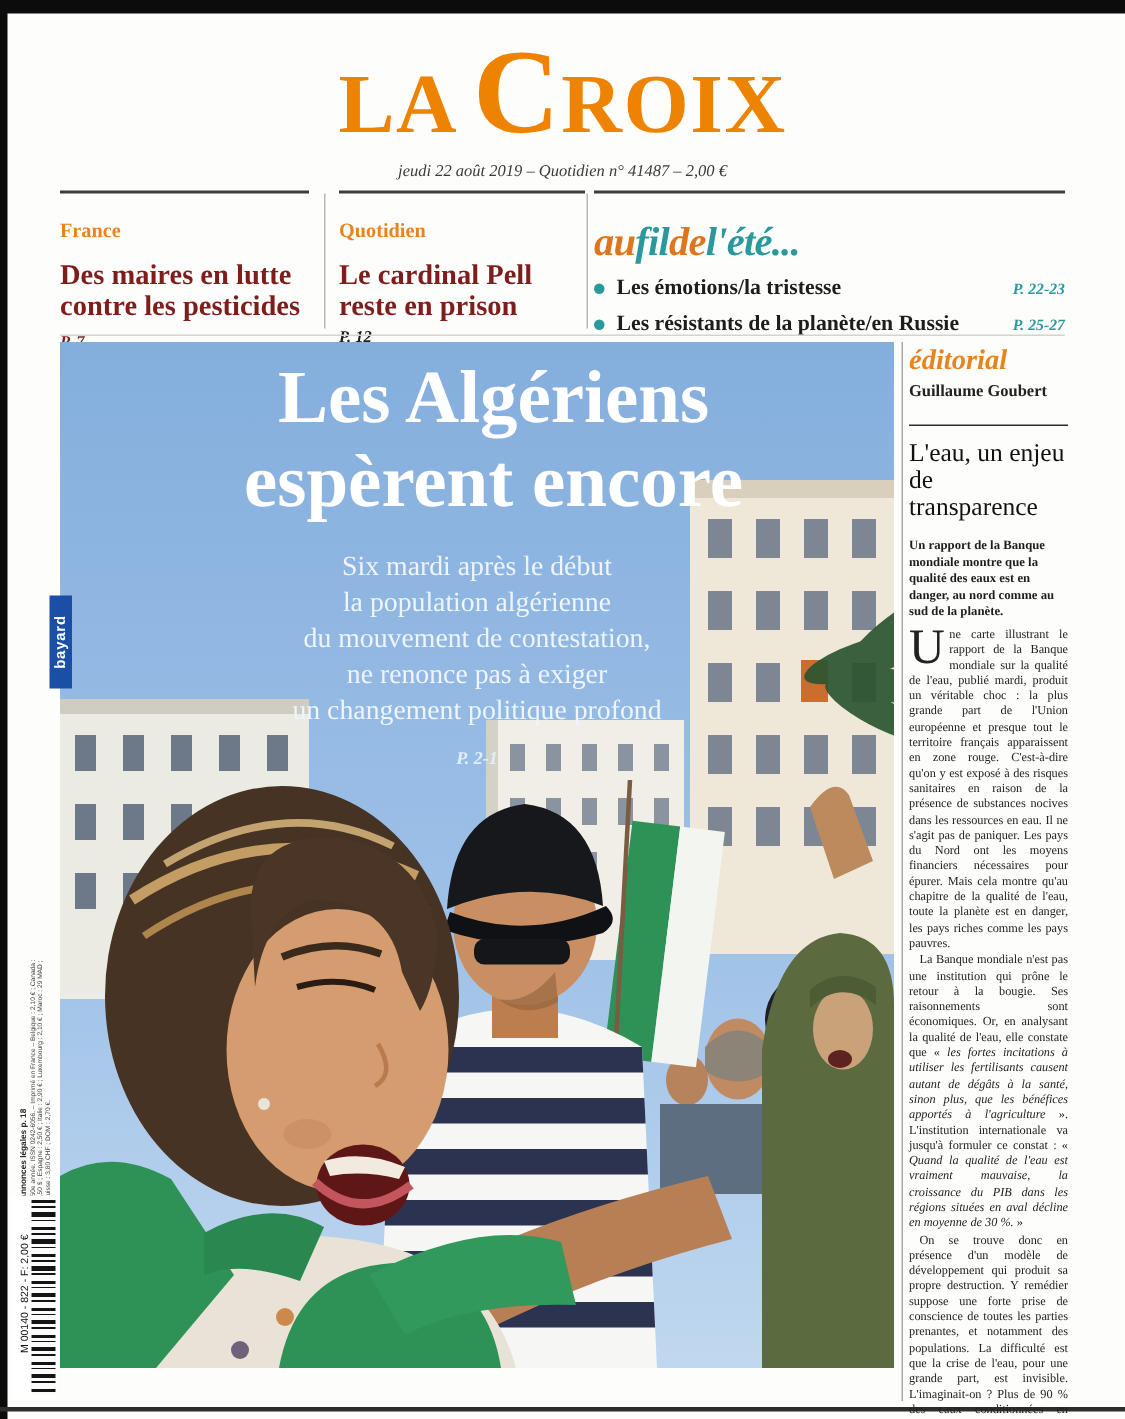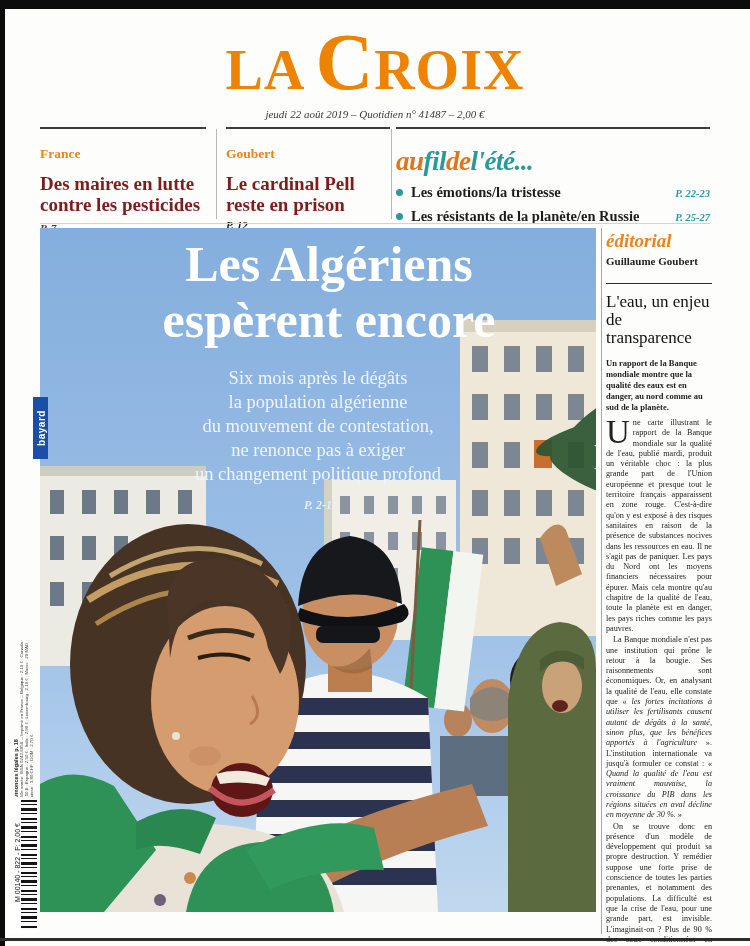--- a/index.html
+++ b/index.html
@@ -94,21 +94,21 @@
   <div class="masthead"><span class="la">LA</span><span class="bigc">C</span><span class="roix">ROIX</span></div>
   <div class="dateline">jeudi 22 août 2019 – Quotidien n° 41487 – 2,00 €</div>
 
   <div class="teasers">
     <div class="tcol tcol1">
       <div class="kicker">France</div>
       <div class="ttitle"><span>Des maires en lutte contre les pesticides</span> <span class="pref">P. 7</span></div>
     </div>
     <div class="tdiv tdiv1"></div>
     <div class="tcol tcol2">
-      <div class="kicker">Goubert</div>
+      <div class="kicker">Quotidien</div>
       <div class="ttitle">Le cardinal Pell reste en prison</div>
       <div class="pref" style="margin-top:3px;">P. 12</div>
     </div>
     <div class="tdiv tdiv2"></div>
     <div class="tcol tcol3">
       <div class="summer-title"><span style="color: rgb(224, 118, 27);">au</span><span style="color: rgb(42, 153, 156);">fil</span><span style="color: rgb(224, 118, 27);">de</span><span style="color: rgb(42, 153, 156);">l'été...</span></div>
       <div class="summer-items">
         <div class="sitem">
           <span class="sdot"></span>
           <span class="slabel">Les émotions/la tristesse</span>
@@ -282,21 +282,21 @@
         <path d="M206 622 Q280 584 334 600 L344 642 Q272 640 230 662 Z" fill="#30995b"></path>
         <path d="M96 594 Q140 570 176 590 L160 626 Q120 612 96 622 Z" fill="#2a8750"></path>
       </g>
     </svg>
 
     <div class="ph-head">
       <div>Les Algériens</div>
       <div>espèrent encore</div>
     </div>
     <div class="ph-stand">
-      <div>Six mois après le dégâts</div>
+      <div>Six mardi après le début</div>
       <div>la population algérienne</div>
       <div>du mouvement de contestation,</div>
       <div>ne renonce pas à exiger</div>
       <div>un changement politique profond</div>
       <div class="ph-pref">P. 2-1</div>
     </div>
   </div>
 
   <div class="vrule-main"></div>
   <div class="rule-bottom"></div>

